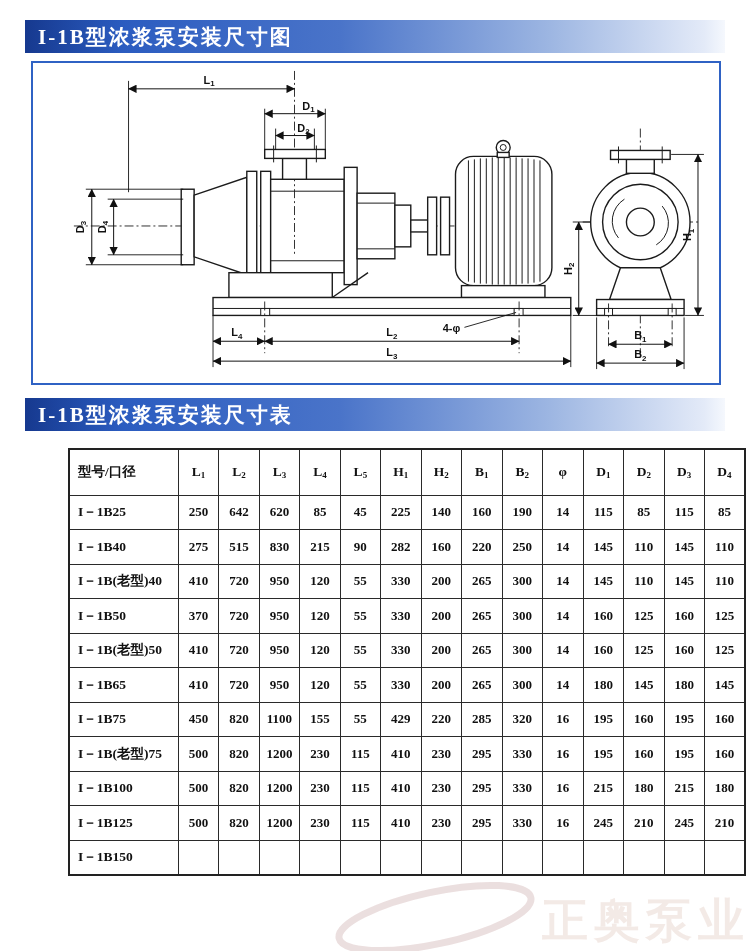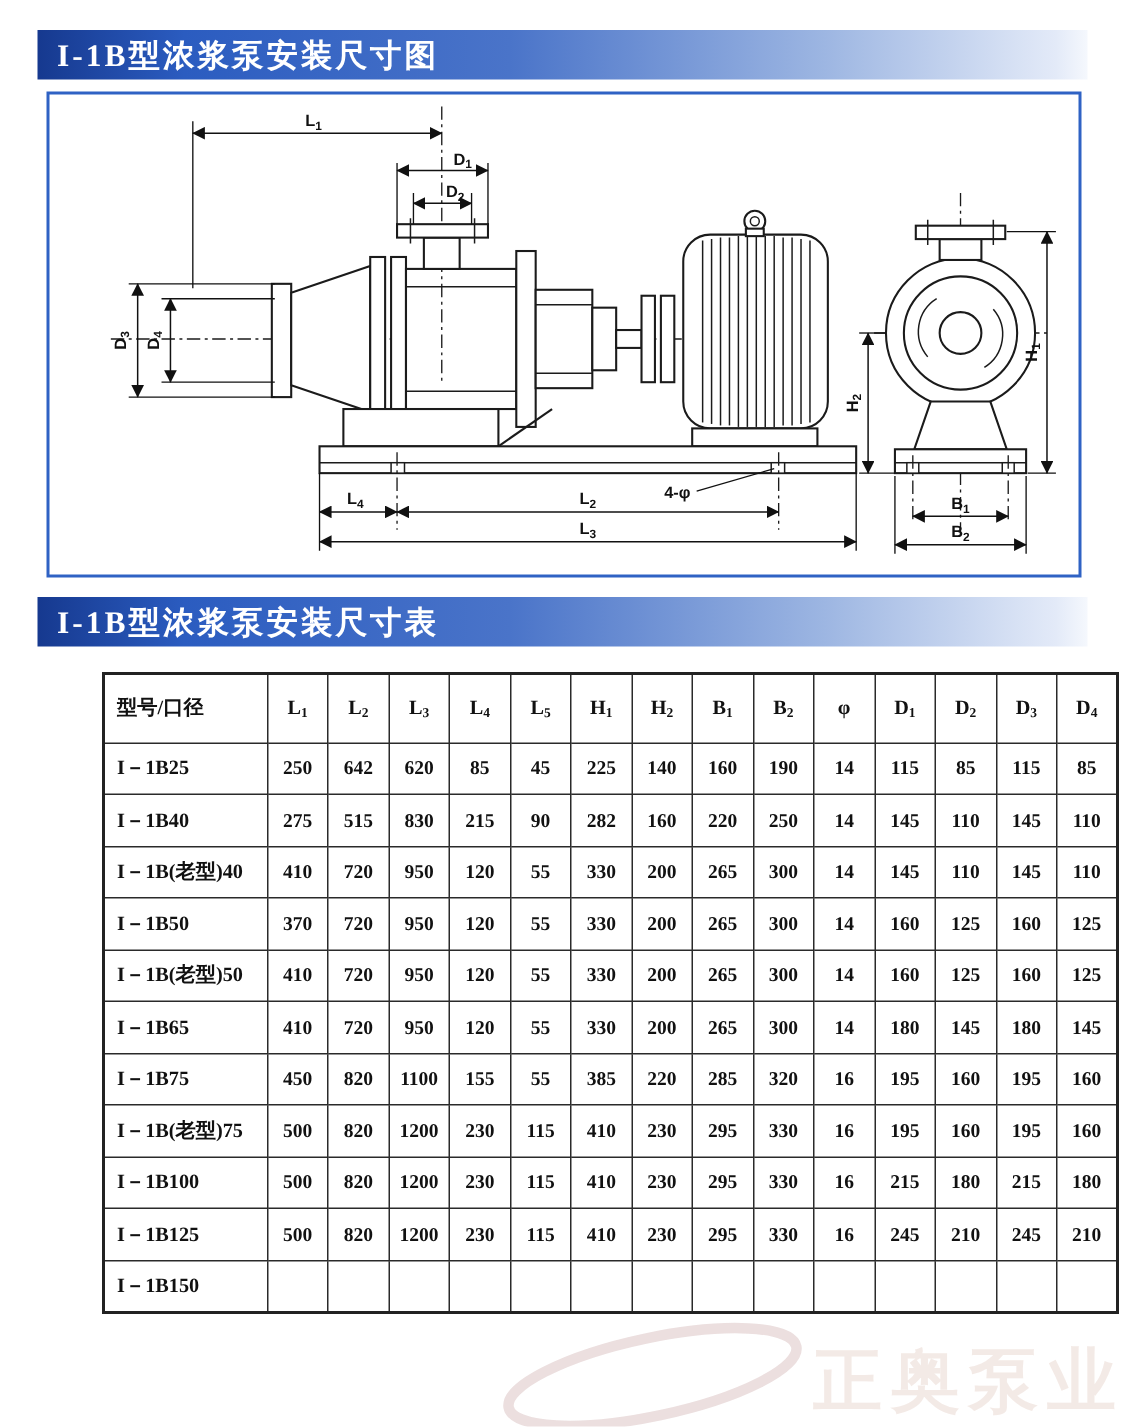--- a/index.html
+++ b/index.html
@@ -332,21 +332,21 @@
           <td>180</td>
           <td>145</td>
         </tr>
         <tr>
           <td>I－1B75</td>
           <td>450</td>
           <td>820</td>
           <td>1100</td>
           <td>155</td>
           <td>55</td>
-          <td>385</td>
+          <td>429</td>
           <td>220</td>
           <td>285</td>
           <td>320</td>
           <td>16</td>
           <td>195</td>
           <td>160</td>
           <td>195</td>
           <td>160</td>
         </tr>
         <tr>

